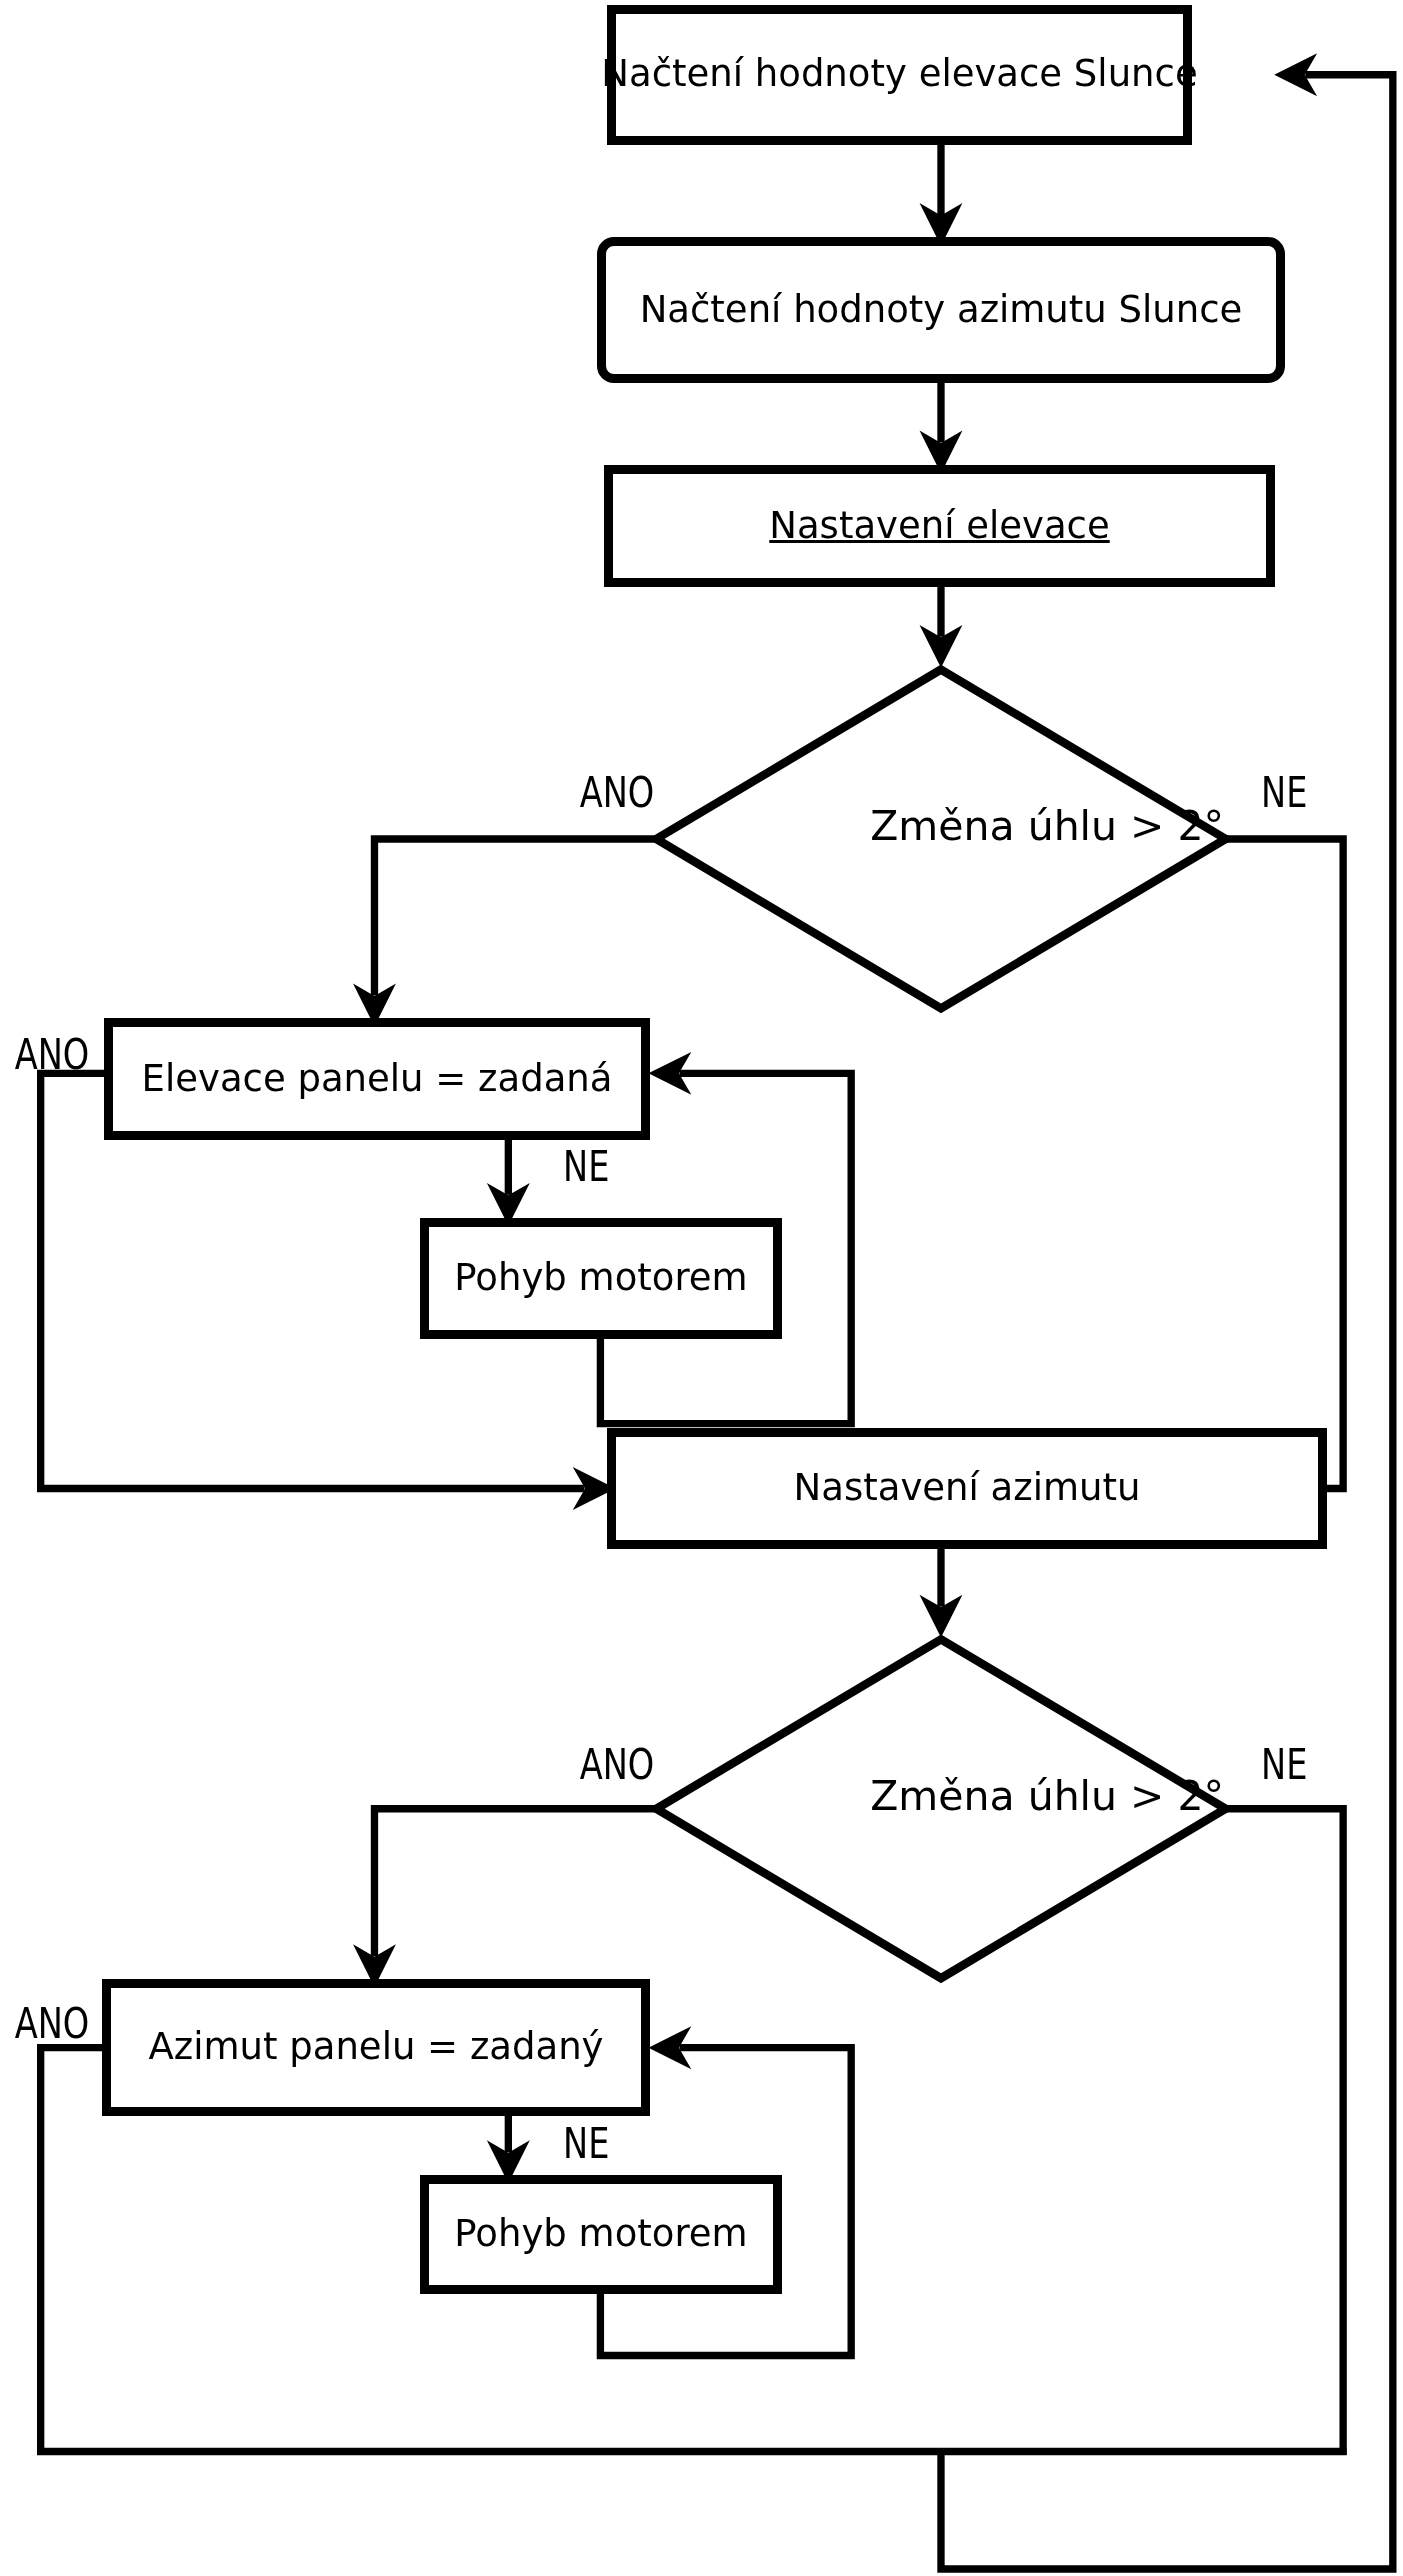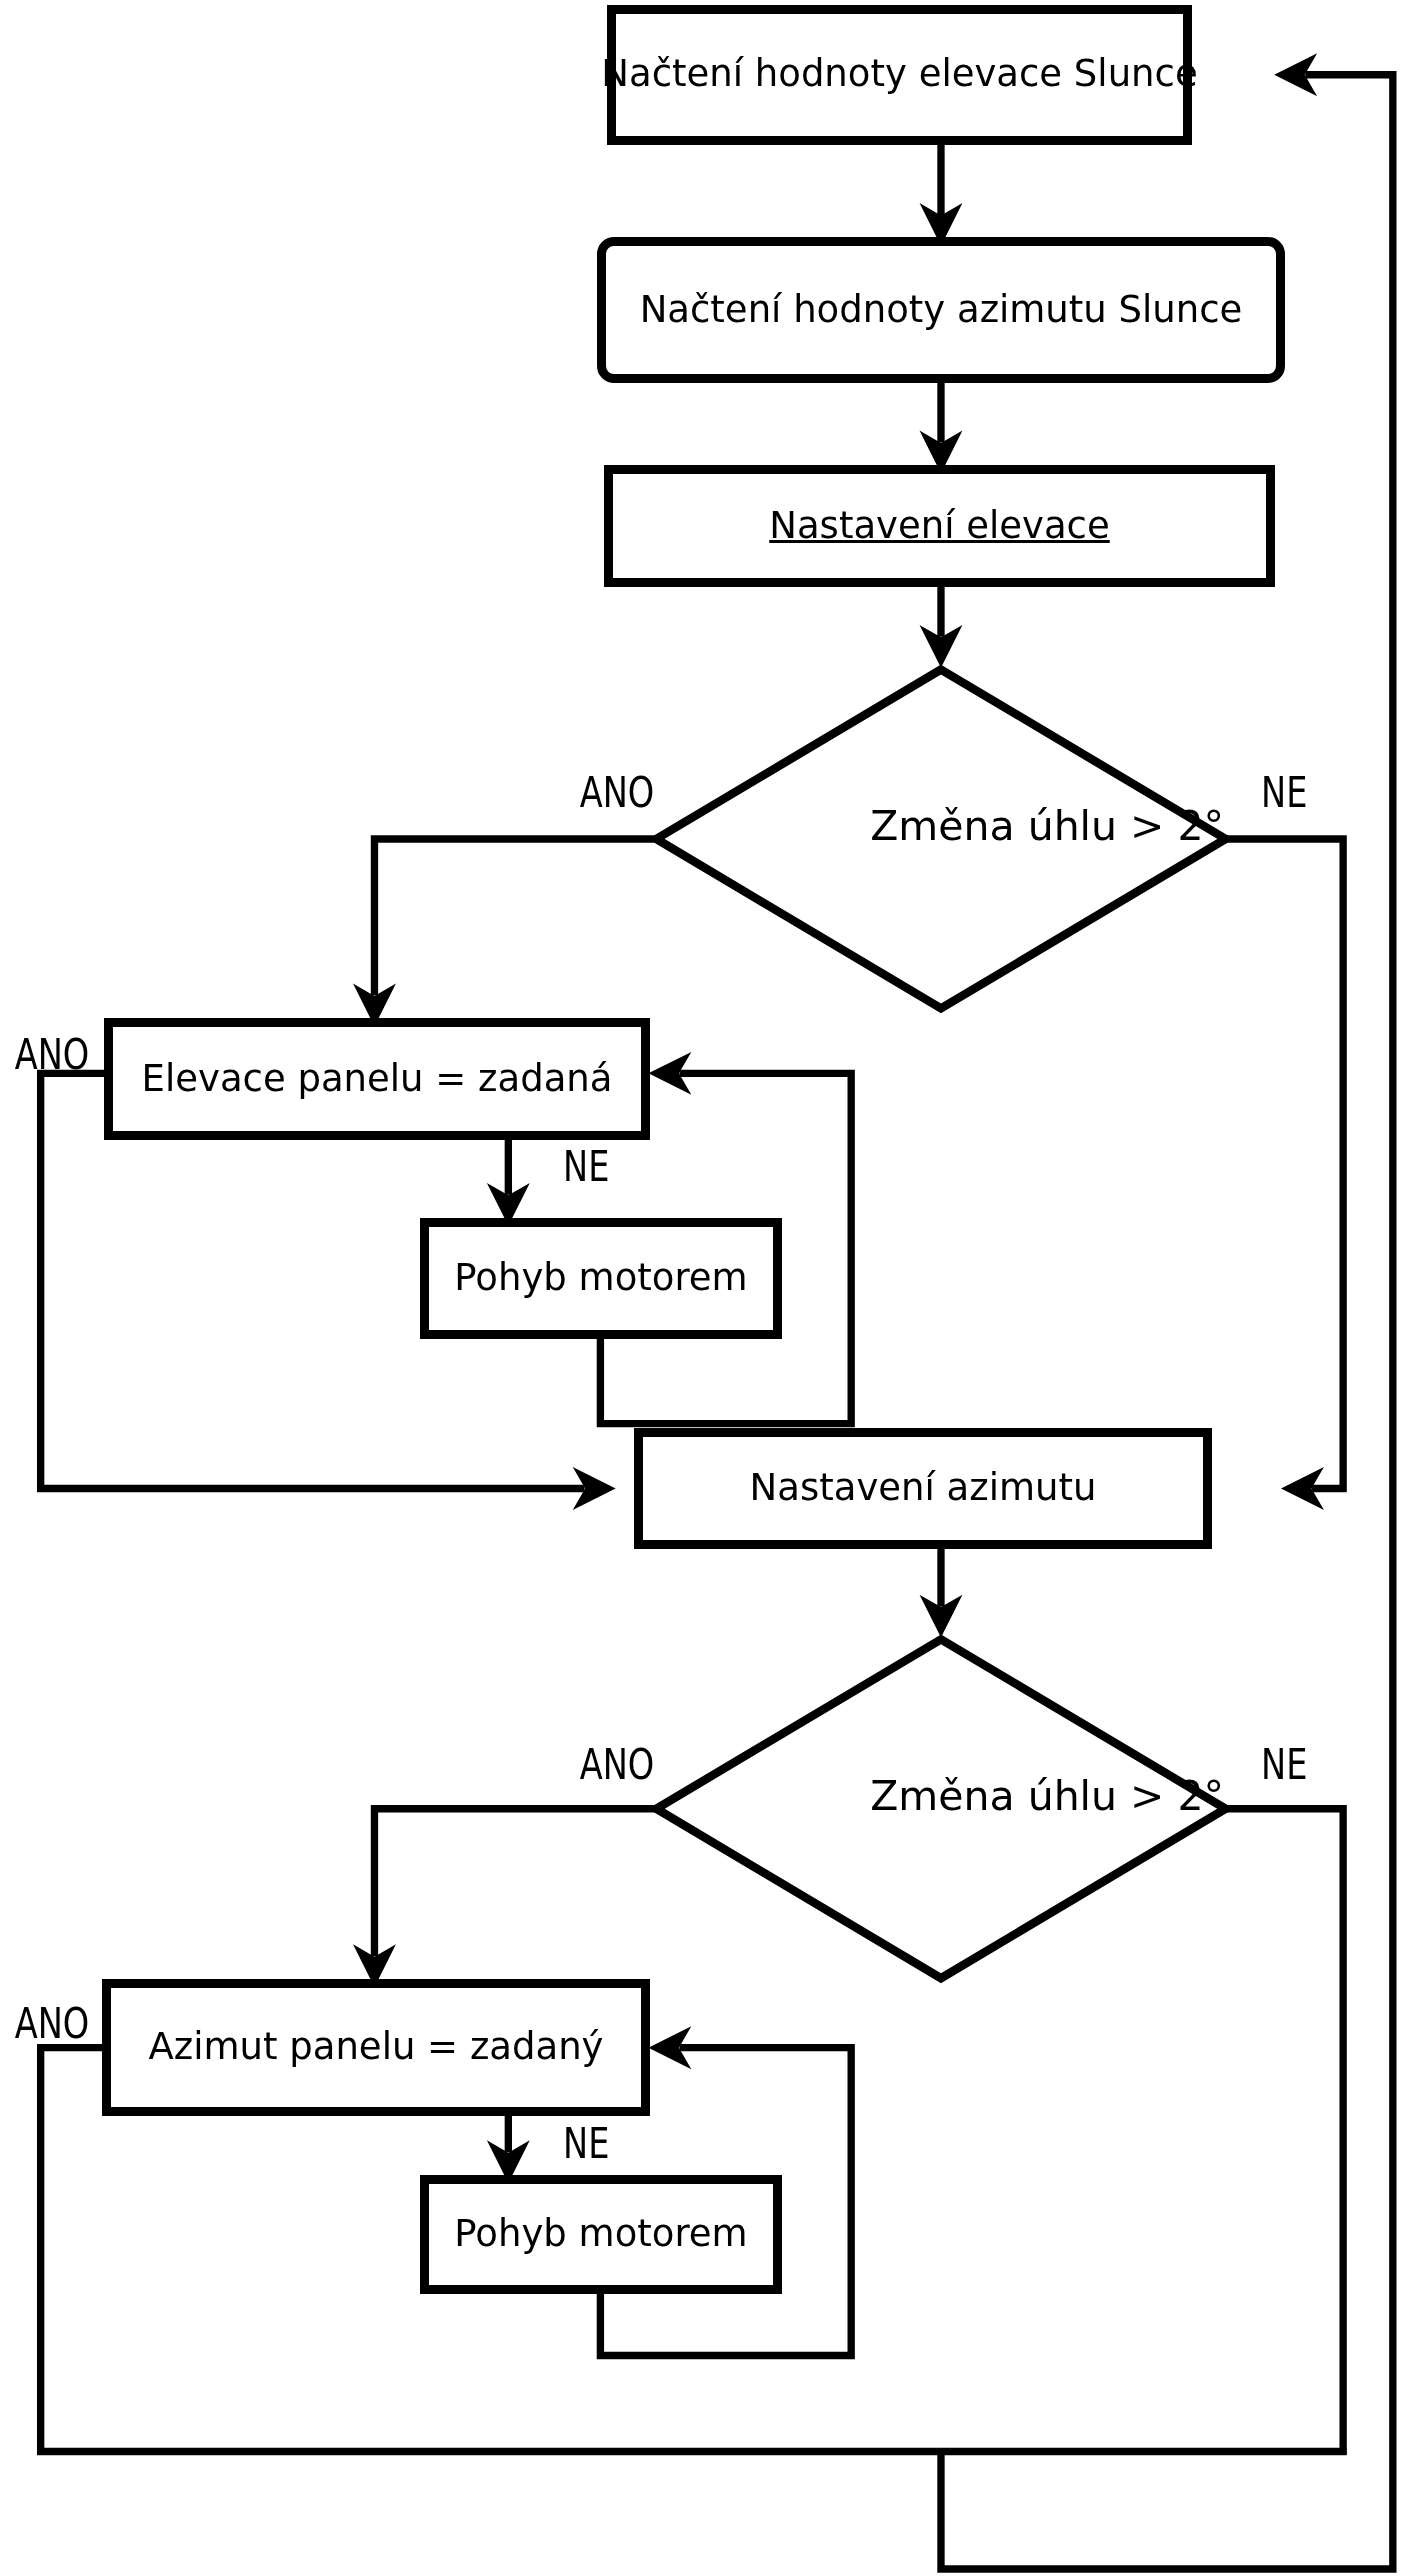--- a/index.html
+++ b/index.html
@@ -100,21 +100,21 @@
   </div>
 
   <div class="pbox" style="left:104px; top:1018px; width:546px; height:122px;">
     <span>Elevace panelu = zadaná</span>
   </div>
 
   <div class="pbox" style="left:420px; top:1218px; width:362px; height:121px;">
     <span>Pohyb motorem</span>
   </div>
 
-  <div class="pbox" style="left:607px; top:1428px; width:578px; height:121px;margin-left:27px;">
+  <div class="pbox" style="left:607px; top:1428px; width:720px; height:121px;">
     <span>Nastavení azimutu</span>
   </div>
 
   <div class="pbox" style="left:102px; top:1979px; width:548px; height:137px;">
     <span>Azimut panelu = zadaný</span>
   </div>
 
   <div class="pbox" style="left:420px; top:2175px; width:362px; height:119px;">
     <span>Pohyb motorem</span>
   </div>

